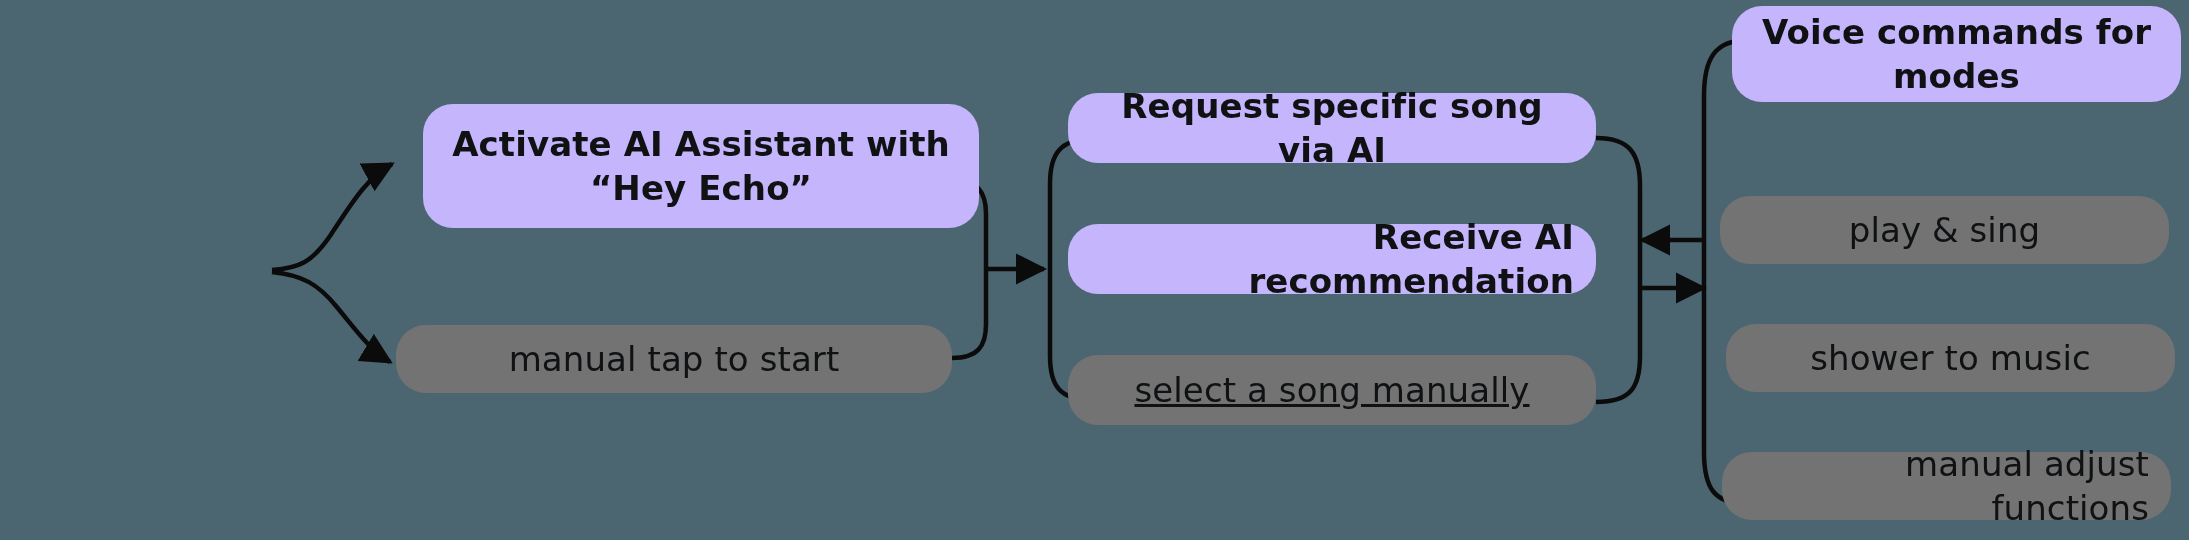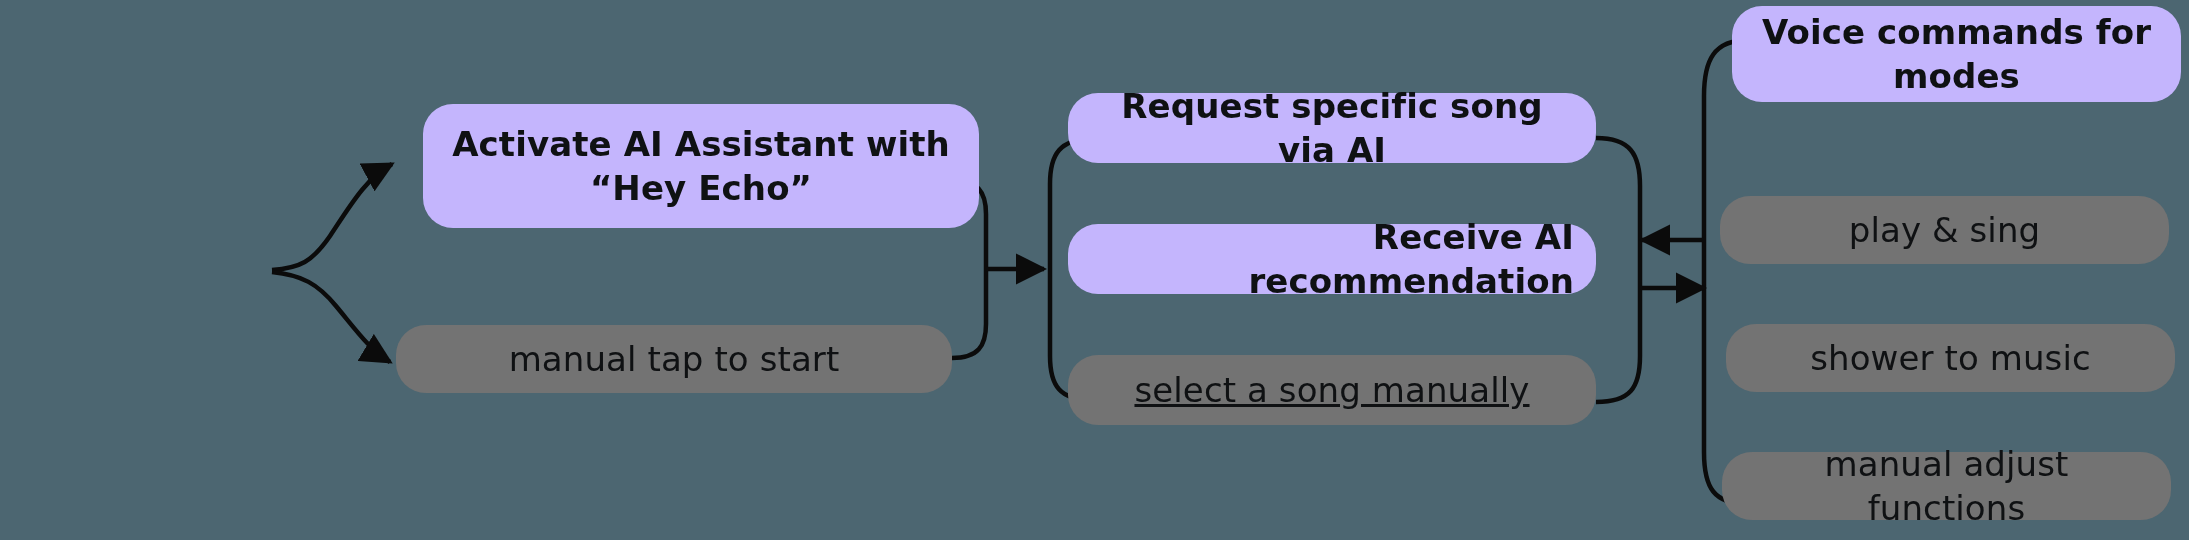--- a/index.html
+++ b/index.html
@@ -112,17 +112,17 @@
   </div>
 
   <div class="node gray" style="left:1720px; top:196px; width:449px; height:68px;">
     <span class="lbl">play &amp; sing</span>
   </div>
 
   <div class="node gray" style="left:1726px; top:324px; width:449px; height:68px;">
     <span class="lbl">shower to music</span>
   </div>
 
-  <div class="node gray" style="left:1722px; top:452px; width:449px; height:68px;">
+  <div class="node gray" style="left:1722px; top:452px; width:449px; height:68px;text-align:right;">
     <span class="lbl">manual adjust functions</span>
   </div>
 
 </div>
 
 </body></html>

